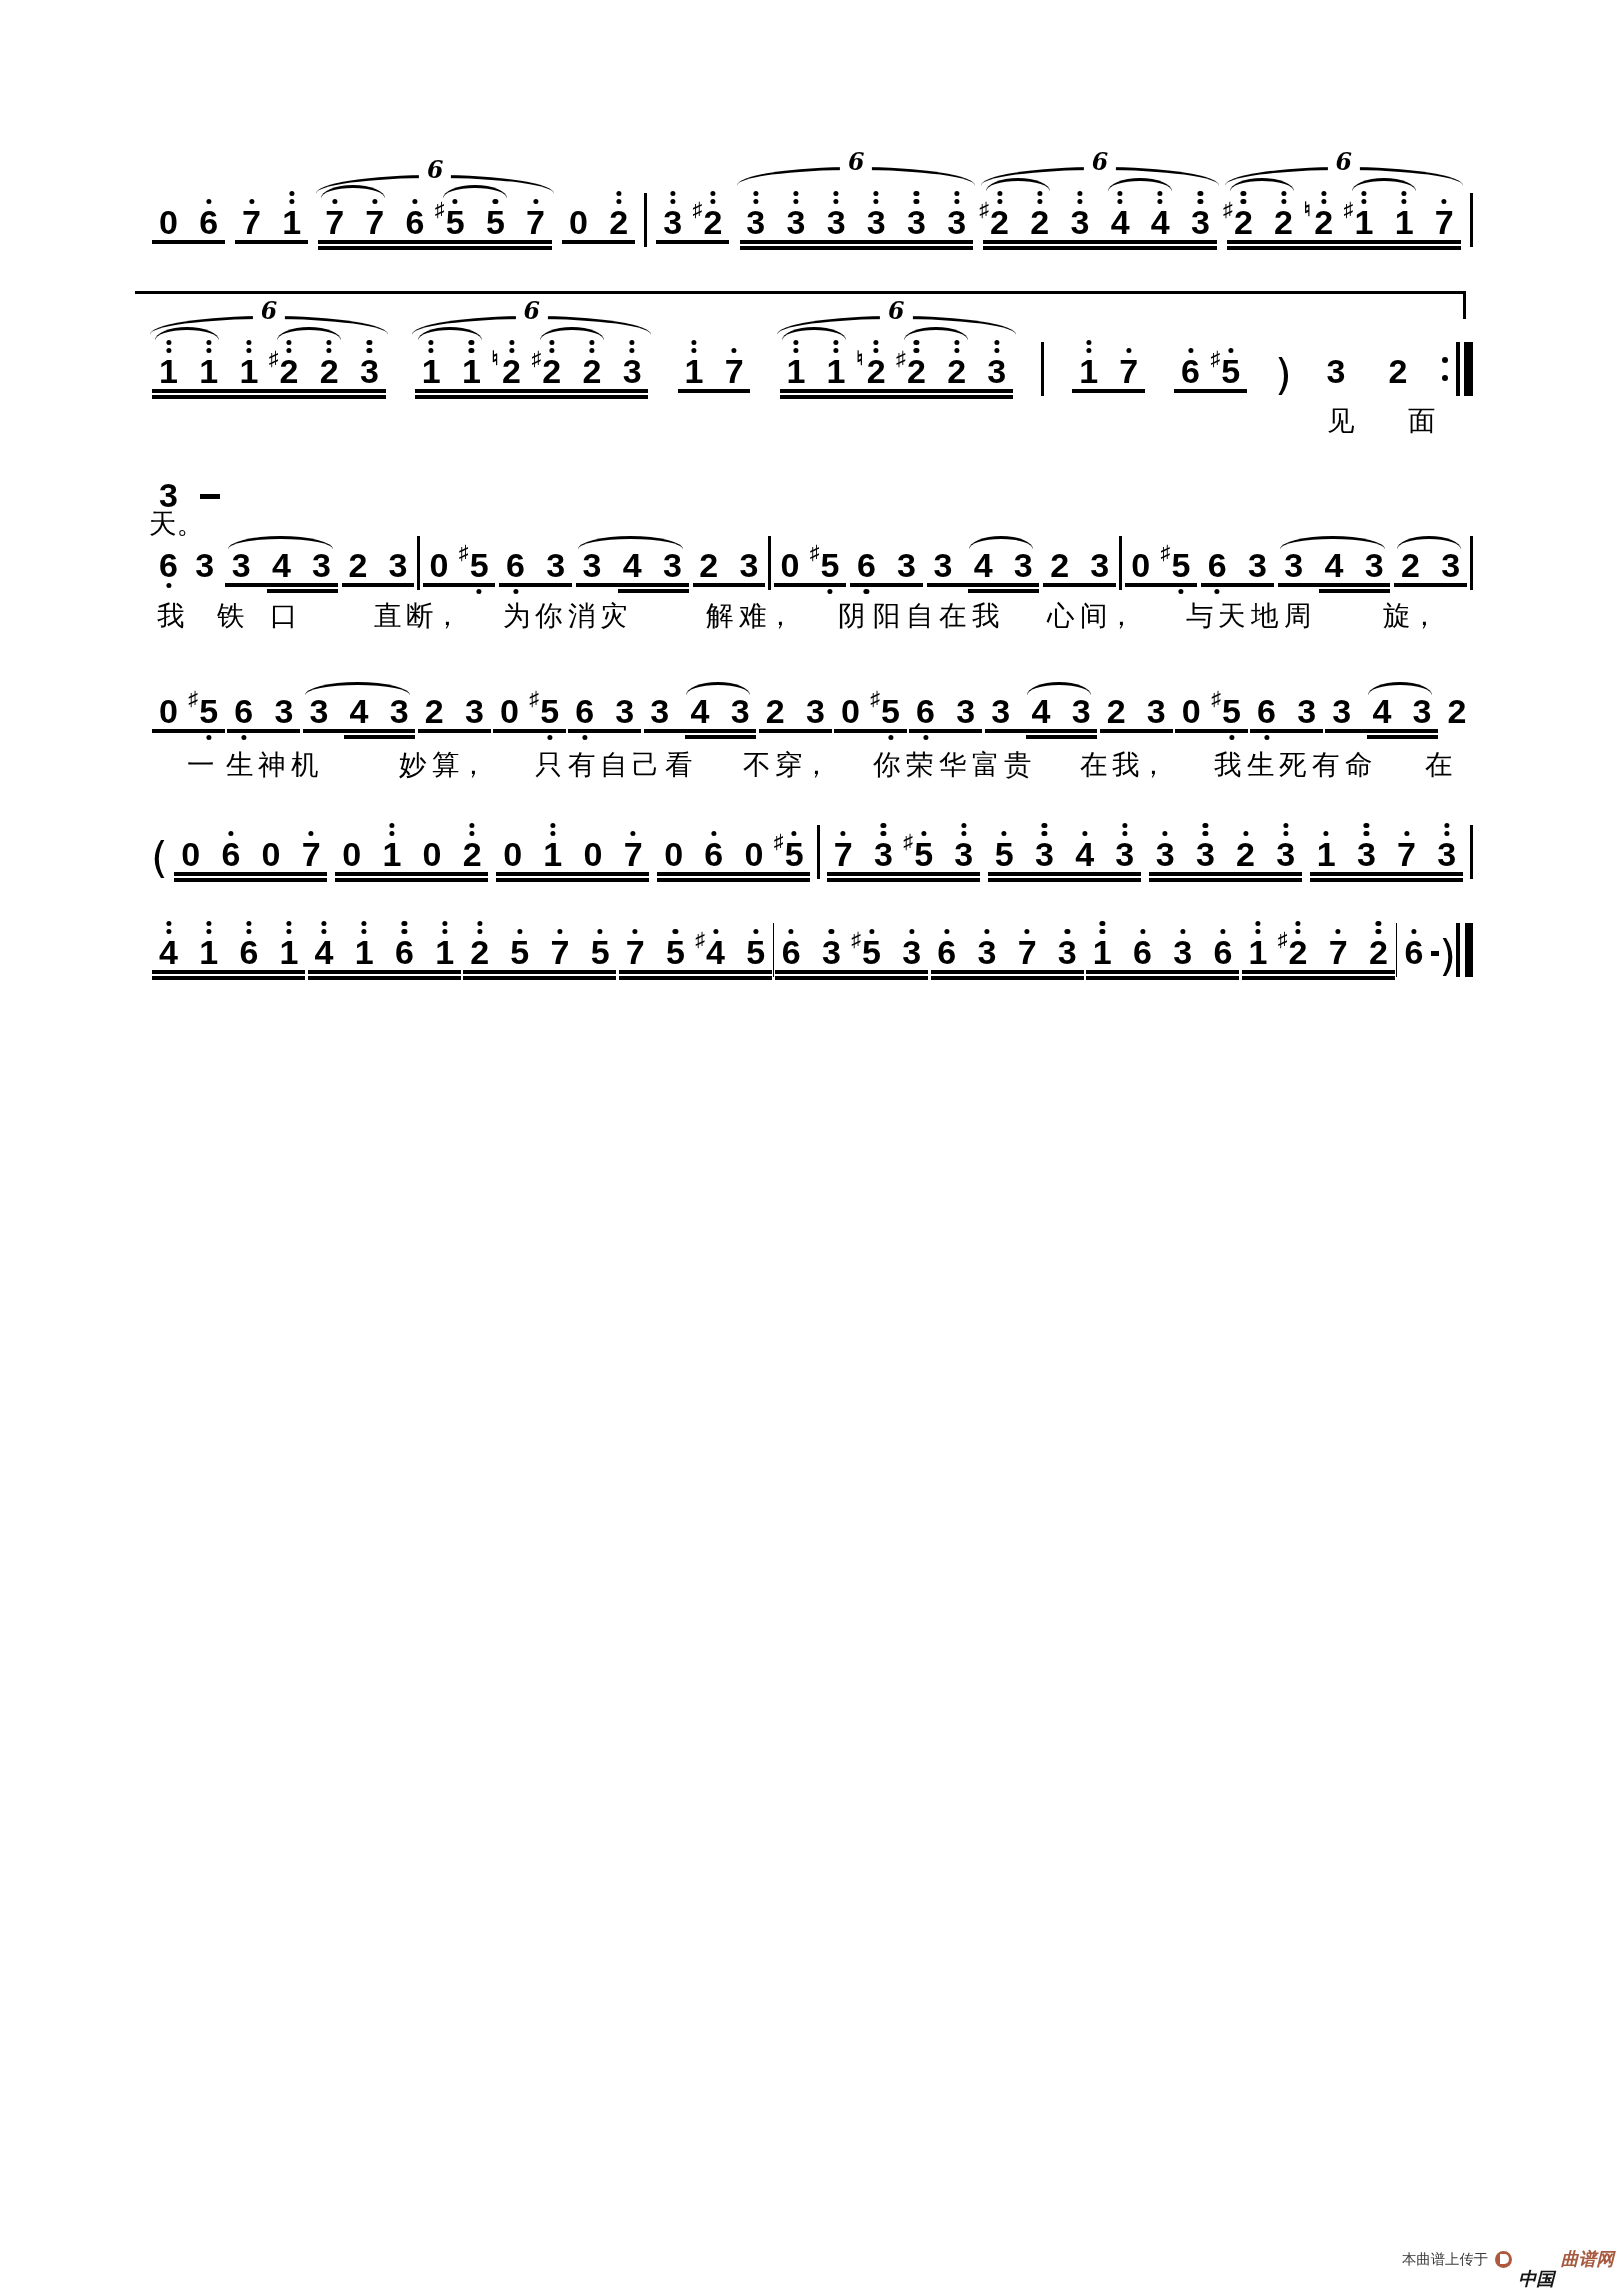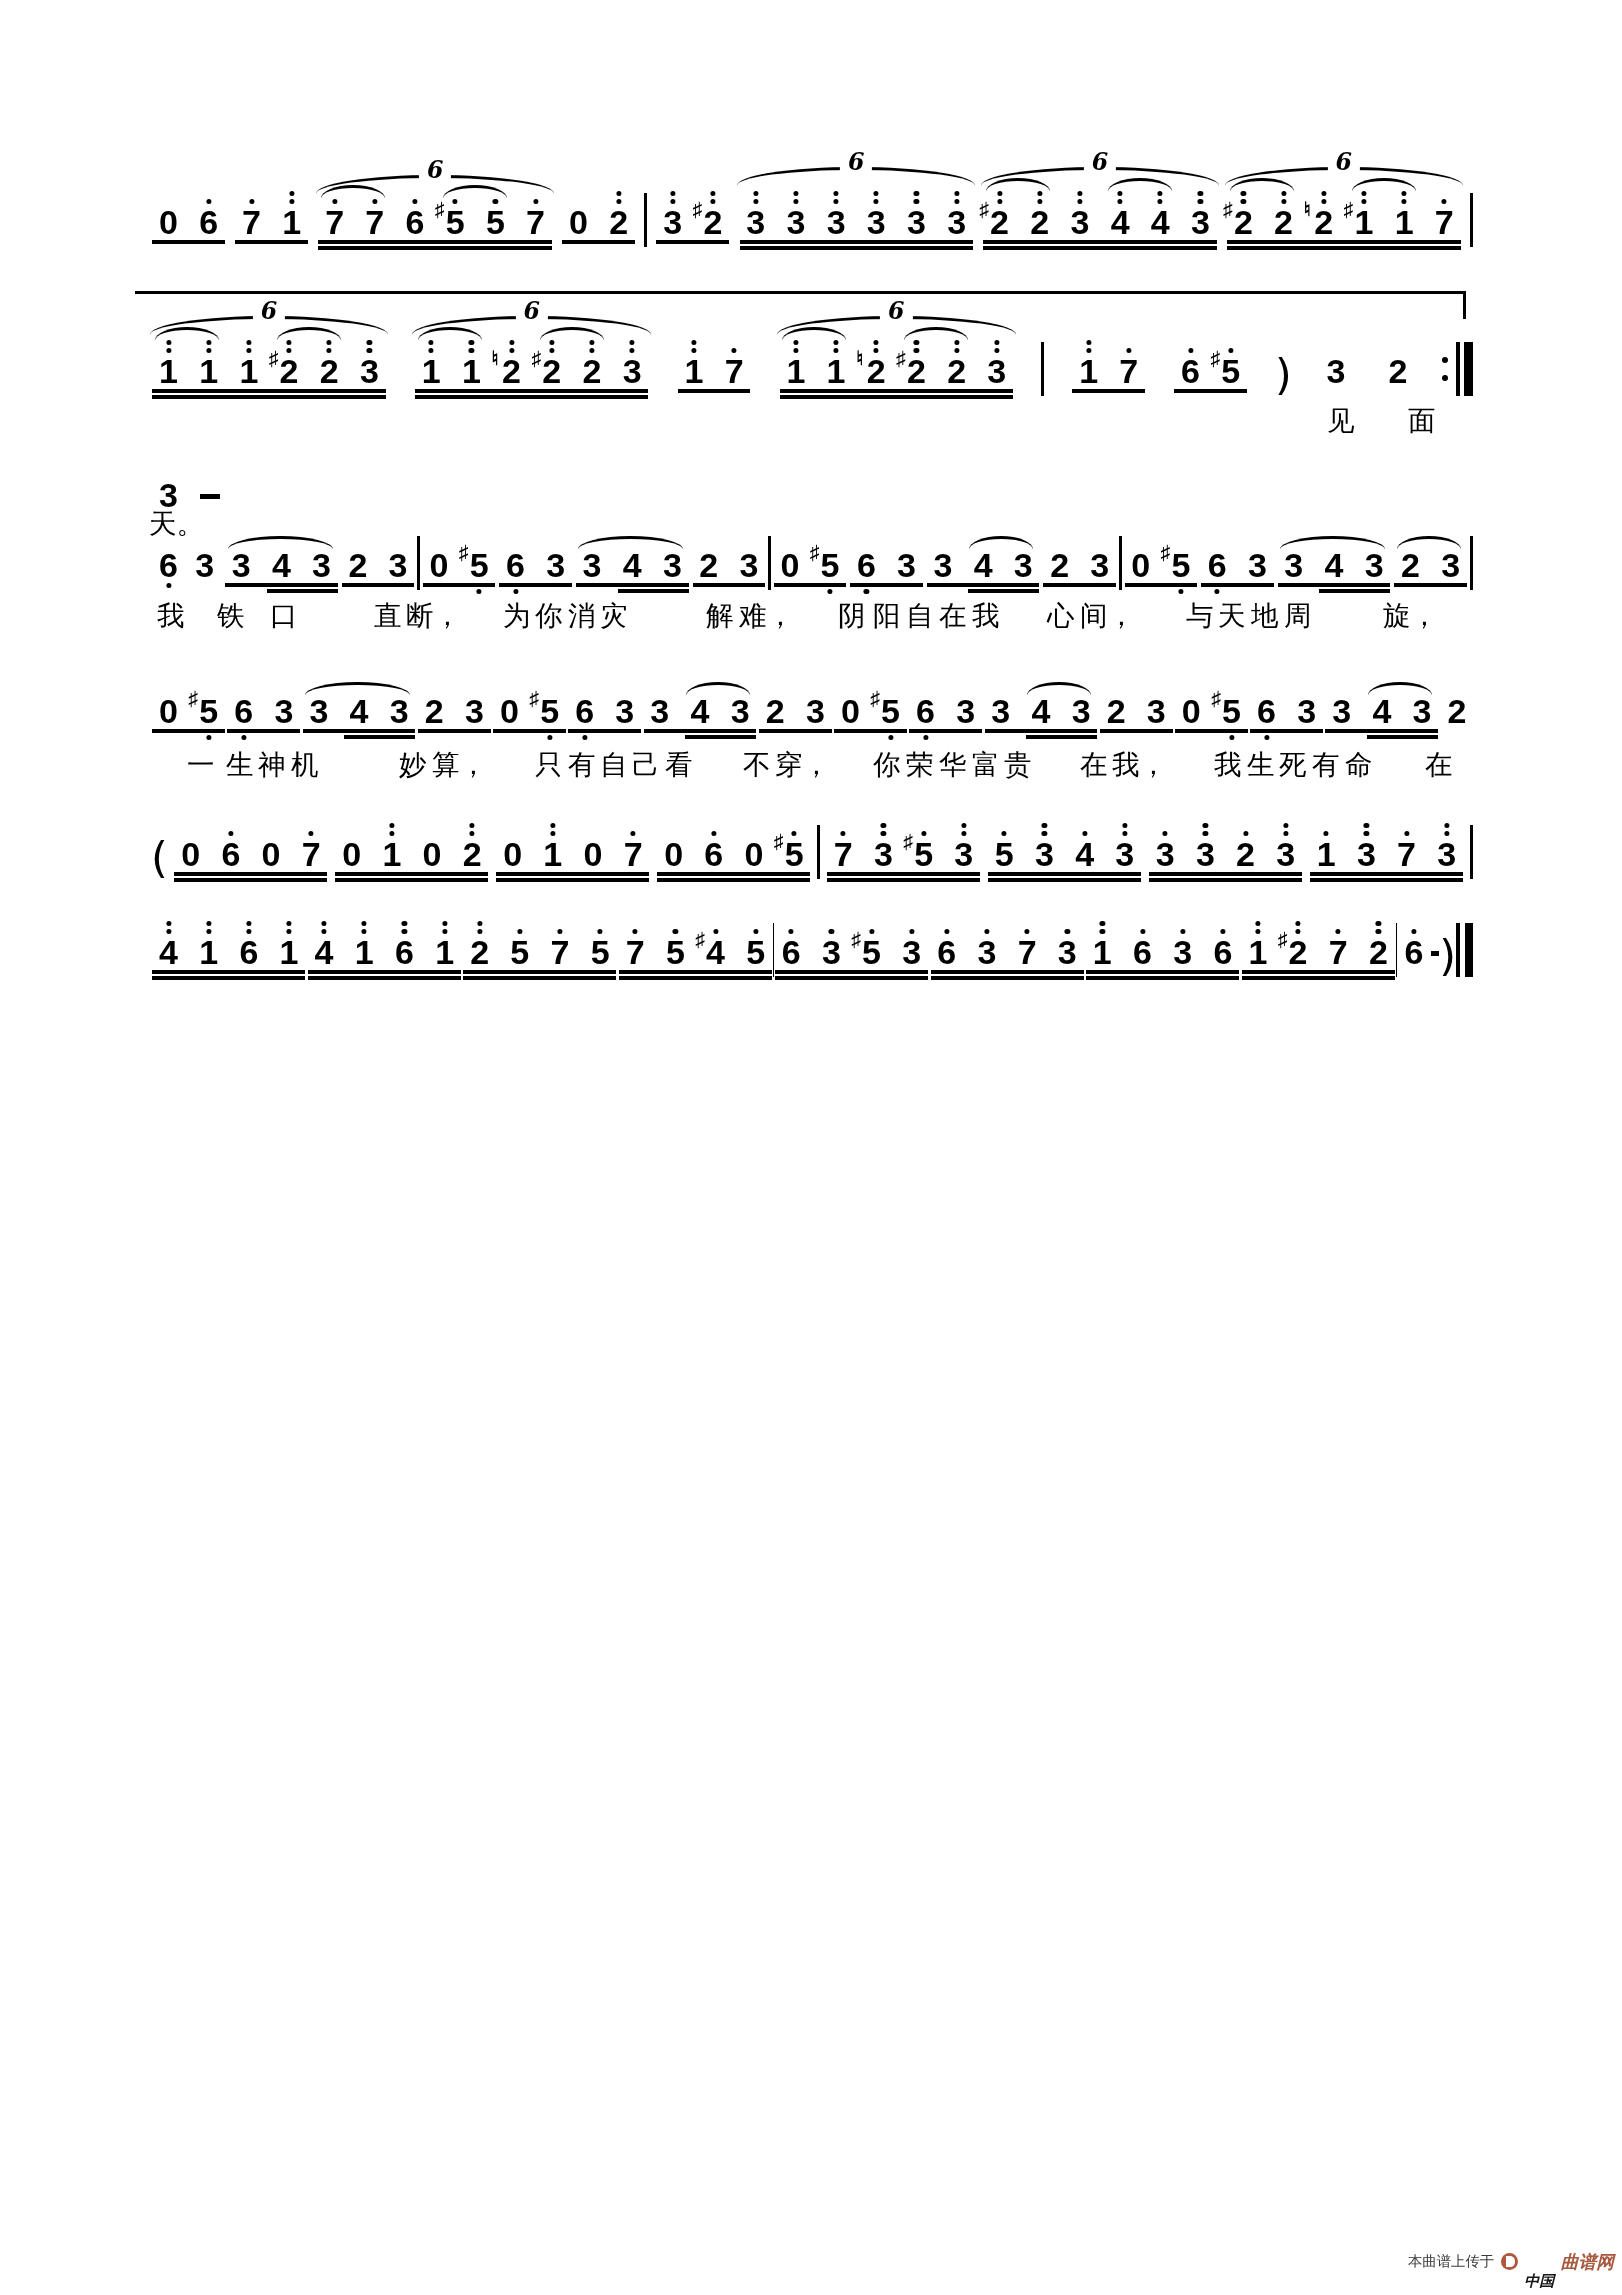--- a/index.html
+++ b/index.html
@@ -33,21 +33,21 @@
   .thin{width:3.9px;height:54px;background:#000;}
   .thick{width:8.5px;height:54px;background:#000;margin-left:4.6px;}
   .lyric{position:absolute;font-size:27.5px;line-height:1;white-space:nowrap;
         font-family:"Liberation Sans",sans-serif;}
   .bracket{position:absolute;border-top:3.9px solid #000;border-right:3.9px solid #000;}
   .watermark{position:absolute;right:9.2px;bottom:3.9px;display:flex;align-items:center;gap:6.5px;}
   .wm-prefix{font-size:14.4px;color:#3a3a3a;}
   .wm-logo{width:17px;height:17px;border-radius:50%;background:#b0583e;position:relative;display:inline-block;}
   .wm-logo::after{content:"";position:absolute;left:5.2px;top:3.3px;width:9.2px;height:10.5px;
         background:#fff;border-radius:0 50% 50% 0 / 0 50% 50% 0;}
-  .wm-black{font-size:15px;font-weight:bold;font-style:italic;color:#151515;margin-top:40px;}
+  .wm-black{font-size:18px;font-weight:bold;font-style:italic;color:#151515;margin-top:40px;}
   .wm-red{font-size:17.7px;font-weight:bold;font-style:italic;color:#a85a40;}
 </style>
 </head>
 <body>
 
 <div id="sheet">
     <div class="line" style="top: 209px;">
       <div class="group">
         <div class="note">0</div>
         <div class="note">6<div class="dot" style="top: -9.8px;"></div></div>

